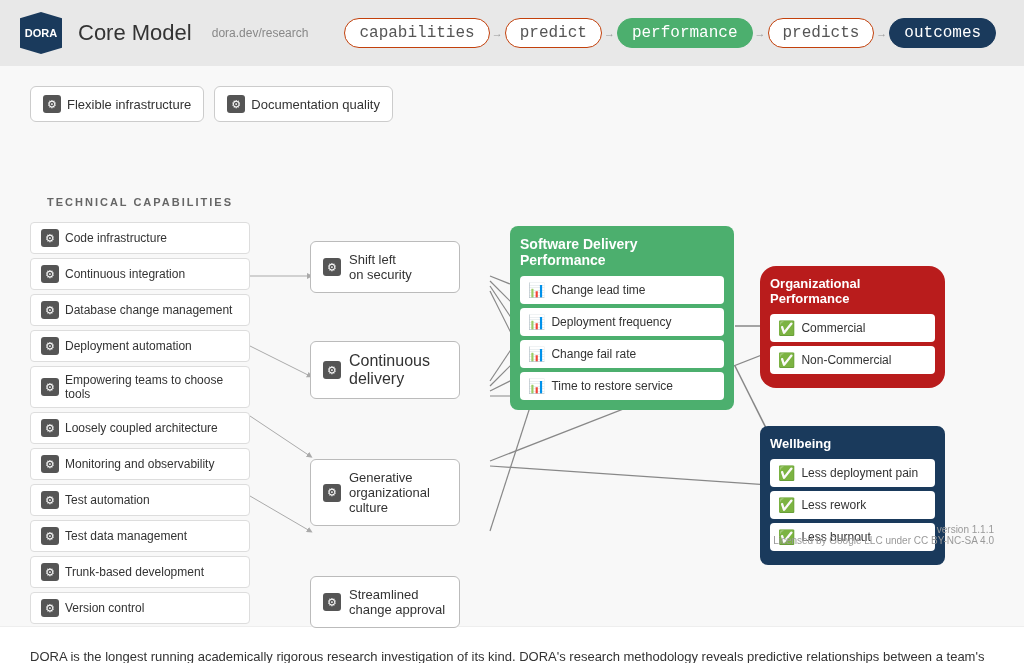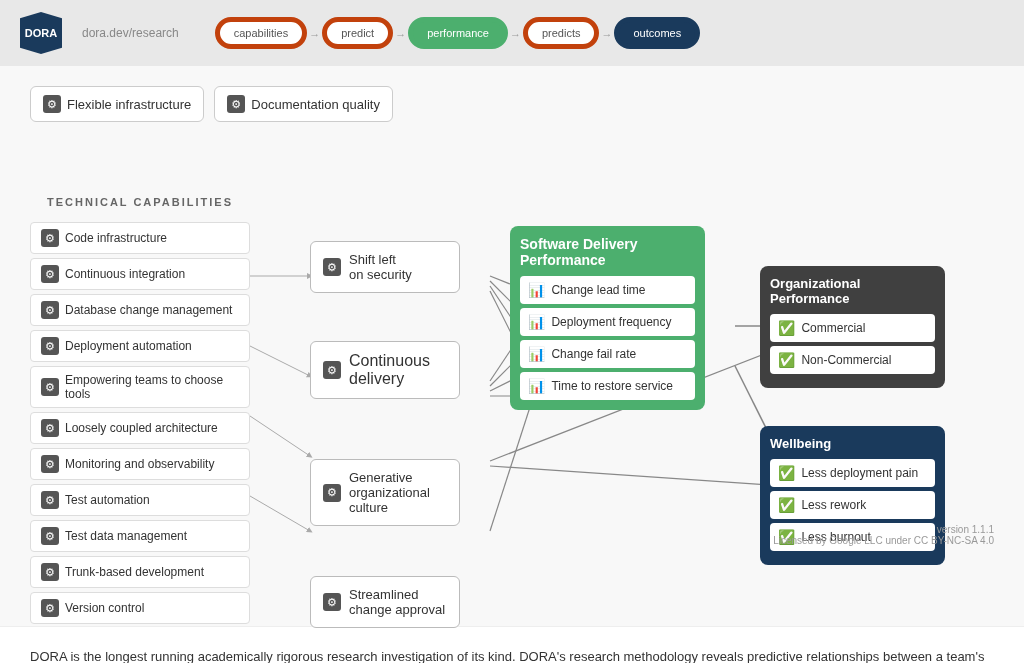--- a/index.html
+++ b/index.html
@@ -1,49 +1,49 @@
 <!DOCTYPE html>
 <html><head>
   <meta charset="utf-8">
   <style>
     * { box-sizing: border-box; margin: 0; padding: 0; }
     body { font-family: -apple-system, BlinkMacSystemFont, 'Segoe UI', Arial, sans-serif; background: #fff; width: 1024px; }
 
     
     .header { background: #e8e8e8; padding: 12px 20px; display: flex; align-items: center; gap: 16px; }
     .header-nav { display: flex; align-items: center; gap: 0; margin-left: 20px; }
-    .nav-pill { padding: 5px 14px; border-radius: 20px; font-size: 11px; border: 5px solid #c2410c; background: #fff; color: #555; }
+    .nav-pill { padding: 5px 14px; border-radius: 20px; font-size: 16px; border: 1px solid #c2410c; background: #fff; color: #555; font-family: Liberation Mono, monospace; }
     .nav-pill.active { background: #4caf6e; color: white; border-color: #4caf6e; }
     .nav-pill.outcomes { background: #1a3a5c; color: white; border-color: #1a3a5c; text-align: right; }
     .nav-arrow { font-size: 11px; color: #999; margin: 0 2px; }
 
     
     .diagram-area { padding: 20px 30px; background: #f8f8f8; position: relative; min-height: 560px; }
 
     
     .top-boxes { display: flex; gap: 10px; margin-bottom: 20px; }
     .top-box { display: flex; align-items: center; gap: 6px; background: white; border: 1px solid #ccc; border-radius: 6px; padding: 8px 12px; font-size: 13px; color: #333; }
     .gear-icon { width: 18px; height: 18px; background: #555; border-radius: 3px; display: inline-flex; align-items: center; justify-content: center; color: white; font-size: 11px; flex-shrink: 0; }
 
     
     .tech-col { position: absolute; left: 30px; top: 124px; width: 220px; }
     .tech-header { font-size: 11px; font-weight: 600; letter-spacing: 2px; color: #666; text-align: center; padding: 6px 0; margin-bottom: 8px; }
     .cap-item { display: flex; align-items: center; gap: 6px; background: white; border: 1px solid #ddd; border-radius: 4px; padding: 6px 10px; margin-bottom: 4px; font-size: 12px; color: #333; }
     .mid-item { display: flex; align-items: center; gap: 8px; background: white; border: 1px solid #bbb; border-radius: 6px; padding: 10px 12px; margin-bottom: 60px; font-size: 13px; color: #333; font-weight: 500; }
     .mid-item:last-child { margin-bottom: 0; }
 
     
-    .perf-box { position: absolute; left: 510px; top: 160px; width: 195px; background: #4caf6e; border-radius: 8px; padding: 10px; }
+    .perf-box { position: absolute; left: 510px; top: 160px; width: 224px; background: #4caf6e; border-radius: 8px; padding: 10px; }
     .perf-title { color: white; font-size: 14px; font-weight: 600; margin-bottom: 8px; }
     .perf-item { display: flex; align-items: center; gap: 6px; background: white; border-radius: 4px; padding: 6px 8px; margin-bottom: 4px; font-size: 12px; color: #333; }
     .perf-item:last-child { margin-bottom: 0; }
     .bar-icon { color: #4caf6e; font-size: 14px; }
 
     
-    .org-box { position: absolute; left: 760px; top: 200px; width: 185px; background: #404040; border-radius: 8px; padding: 10px; }
+    .org-box { position: absolute; left: 760px; top: 200px; width: 185px; background: #b91c1c; border-radius: 16px; padding: 10px; }
     .org-title { color: white; font-size: 13px; font-weight: 600; margin-bottom: 8px; }
     .org-item { display: flex; align-items: center; gap: 6px; background: white; border-radius: 4px; padding: 6px 8px; margin-bottom: 4px; font-size: 12px; color: #333; }
 
     
     .well-box { position: absolute; left: 760px; top: 360px; width: 185px; background: #1a3a5c; border-radius: 8px; padding: 10px; }
     .well-title { color: white; font-size: 13px; font-weight: 600; margin-bottom: 8px; }
     .well-item { display: flex; align-items: center; gap: 6px; background: white; border-radius: 4px; padding: 6px 8px; margin-bottom: 4px; font-size: 12px; color: #333; }
     .check-icon { color: #4caf6e; font-size: 14px; }
 
     
@@ -60,20 +60,21 @@
   </style>
 </head>
 <body>
 
 <div class="header">
   <div class="dora-logo-wrapper">
     <div class="logo-shape">
       <span>DORA</span>
     </div>
   </div>
+  <span style="font-size:22px;font-weight:300;color:#333;">Core Model</span>
   <span style="font-size:12px;color:#888;margin-left:4px;">dora.dev/research</span>
   <div class="header-nav">
     <span class="nav-pill">capabilities</span>
     <span class="nav-arrow">→</span>
     <span class="nav-pill">predict</span>
     <span class="nav-arrow">→</span>
     <span class="nav-pill active">performance</span>
     <span class="nav-arrow">→</span>
     <span class="nav-pill">predicts</span>
     <span class="nav-arrow">→</span>

